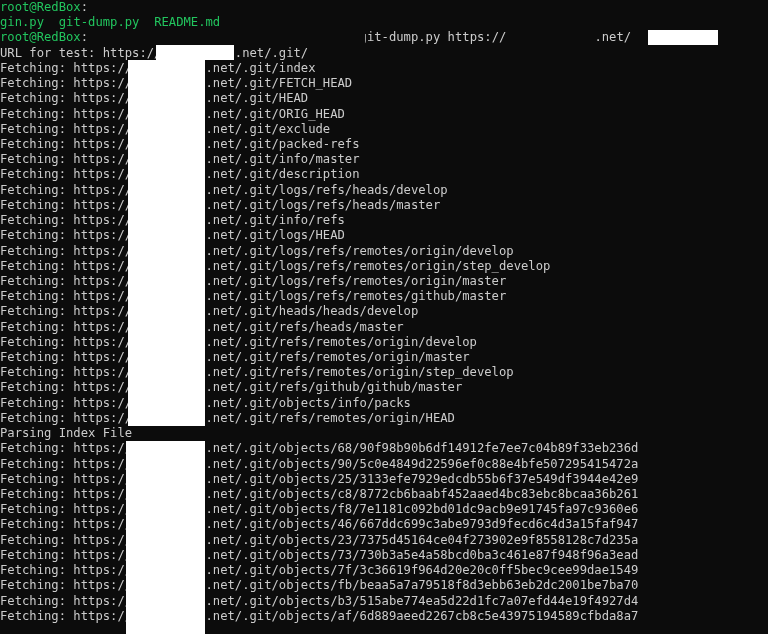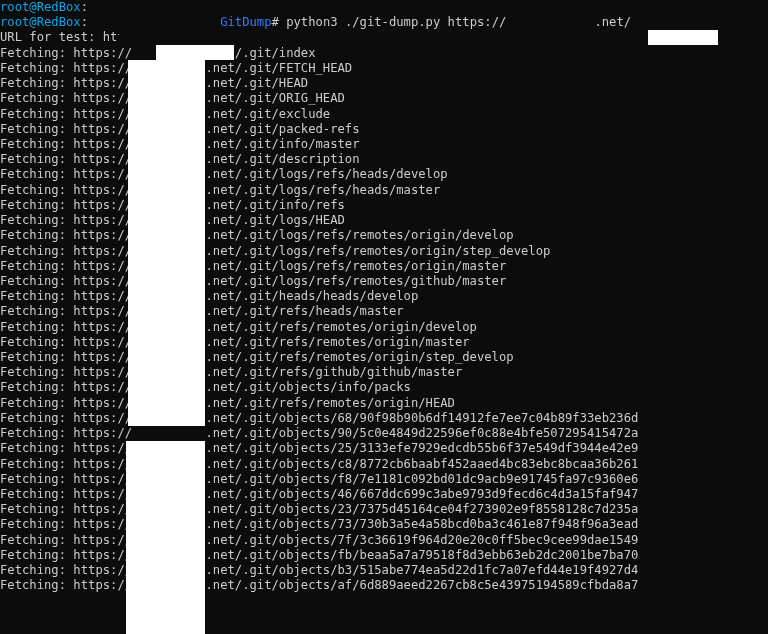--- a/index.html
+++ b/index.html
@@ -25,41 +25,42 @@
     top: 0;
     left: 0;
     width: 768px;
     padding: 0;
   }
   .line {
     height: 15.22px;
     white-space: pre;
     letter-spacing: 0;
   }
-  .fg-green   { color: #0ea5e9; text-align: right; }
+  .fg-green   { color: #22c55e; text-align: right; }
   .fg-blue    { color: #3b78ff; }
   .fg-white   { color: #cccccc; }
 
   
   .redact {
     position: absolute;
     background: #ffffff;
   }
   .redact-dark {
     position: absolute;
     background: #0c0c0c;
   }
   .seg { display: inline; }
 </style>
 </head>
 <body>
 
 <div id="terminal">
   <div class="screen" id="screen">
       <div class="line"><span class="seg fg-green">root@RedBox</span><span class="seg fg-white">:</span><span class="seg fg-white">                  </span><span class="seg fg-blue">GitDump</span><span class="seg fg-white">#</span><span class="seg fg-white"> ls</span></div>
+      <div class="line"><span class="seg fg-green">gin.py</span><span class="seg fg-white">  </span><span class="seg fg-green">git-dump.py</span><span class="seg fg-white">  </span><span class="seg fg-green">README.md</span></div>
       <div class="line"><span class="seg fg-green">root@RedBox</span><span class="seg fg-white">:</span><span class="seg fg-white">                  </span><span class="seg fg-blue">GitDump</span><span class="seg fg-white">#</span><span class="seg fg-white"> python3 ./git-dump.py https://</span><span class="seg fg-white">            </span><span class="seg fg-white">.net/</span></div>
       <div class="line"><span class="seg fg-white">URL for test: https://</span><span class="seg fg-white">          </span><span class="seg fg-white">.net/.git/</span></div>
       <div class="line"><span class="seg fg-white">Fetching: https://</span><span class="seg fg-white">          </span><span class="seg fg-white">.net/.git/index</span></div>
       <div class="line"><span class="seg fg-white">Fetching: https://</span><span class="seg fg-white">          </span><span class="seg fg-white">.net/.git/FETCH_HEAD</span></div>
       <div class="line"><span class="seg fg-white">Fetching: https://</span><span class="seg fg-white">          </span><span class="seg fg-white">.net/.git/HEAD</span></div>
       <div class="line"><span class="seg fg-white">Fetching: https://</span><span class="seg fg-white">          </span><span class="seg fg-white">.net/.git/ORIG_HEAD</span></div>
       <div class="line"><span class="seg fg-white">Fetching: https://</span><span class="seg fg-white">          </span><span class="seg fg-white">.net/.git/exclude</span></div>
       <div class="line"><span class="seg fg-white">Fetching: https://</span><span class="seg fg-white">          </span><span class="seg fg-white">.net/.git/packed-refs</span></div>
       <div class="line"><span class="seg fg-white">Fetching: https://</span><span class="seg fg-white">          </span><span class="seg fg-white">.net/.git/info/master</span></div>
       <div class="line"><span class="seg fg-white">Fetching: https://</span><span class="seg fg-white">          </span><span class="seg fg-white">.net/.git/description</span></div>
@@ -72,20 +73,21 @@
       <div class="line"><span class="seg fg-white">Fetching: https://</span><span class="seg fg-white">          </span><span class="seg fg-white">.net/.git/logs/refs/remotes/origin/master</span></div>
       <div class="line"><span class="seg fg-white">Fetching: https://</span><span class="seg fg-white">          </span><span class="seg fg-white">.net/.git/logs/refs/remotes/github/master</span></div>
       <div class="line"><span class="seg fg-white">Fetching: https://</span><span class="seg fg-white">          </span><span class="seg fg-white">.net/.git/heads/heads/develop</span></div>
       <div class="line"><span class="seg fg-white">Fetching: https://</span><span class="seg fg-white">          </span><span class="seg fg-white">.net/.git/refs/heads/master</span></div>
       <div class="line"><span class="seg fg-white">Fetching: https://</span><span class="seg fg-white">          </span><span class="seg fg-white">.net/.git/refs/remotes/origin/develop</span></div>
       <div class="line"><span class="seg fg-white">Fetching: https://</span><span class="seg fg-white">          </span><span class="seg fg-white">.net/.git/refs/remotes/origin/master</span></div>
       <div class="line"><span class="seg fg-white">Fetching: https://</span><span class="seg fg-white">          </span><span class="seg fg-white">.net/.git/refs/remotes/origin/step_develop</span></div>
       <div class="line"><span class="seg fg-white">Fetching: https://</span><span class="seg fg-white">          </span><span class="seg fg-white">.net/.git/refs/github/github/master</span></div>
       <div class="line"><span class="seg fg-white">Fetching: https://</span><span class="seg fg-white">          </span><span class="seg fg-white">.net/.git/objects/info/packs</span></div>
       <div class="line"><span class="seg fg-white">Fetching: https://</span><span class="seg fg-white">          </span><span class="seg fg-white">.net/.git/refs/remotes/origin/HEAD</span></div>
+      <div class="line"><span class="seg fg-white">Parsing Index File</span></div>
       <div class="line"><span class="seg fg-white">Fetching: https://</span><span class="seg fg-white">          </span><span class="seg fg-white">.net/.git/objects/68/90f98b90b6df14912fe7ee7c04b89f33eb236d</span></div>
       <div class="line"><span class="seg fg-white">Fetching: https://</span><span class="seg fg-white">          </span><span class="seg fg-white">.net/.git/objects/90/5c0e4849d22596ef0c88e4bfe507295415472a</span></div>
       <div class="line"><span class="seg fg-white">Fetching: https://</span><span class="seg fg-white">          </span><span class="seg fg-white">.net/.git/objects/25/3133efe7929edcdb55b6f37e549df3944e42e9</span></div>
       <div class="line"><span class="seg fg-white">Fetching: https://</span><span class="seg fg-white">          </span><span class="seg fg-white">.net/.git/objects/c8/8772cb6baabf452aaed4bc83ebc8bcaa36b261</span></div>
       <div class="line"><span class="seg fg-white">Fetching: https://</span><span class="seg fg-white">          </span><span class="seg fg-white">.net/.git/objects/f8/7e1181c092bd01dc9acb9e91745fa97c9360e6</span></div>
       <div class="line"><span class="seg fg-white">Fetching: https://</span><span class="seg fg-white">          </span><span class="seg fg-white">.net/.git/objects/46/667ddc699c3abe9793d9fecd6c4d3a15faf947</span></div>
       <div class="line"><span class="seg fg-white">Fetching: https://</span><span class="seg fg-white">          </span><span class="seg fg-white">.net/.git/objects/23/7375d45164ce04f273902e9f8558128c7d235a</span></div>
       <div class="line"><span class="seg fg-white">Fetching: https://</span><span class="seg fg-white">          </span><span class="seg fg-white">.net/.git/objects/73/730b3a5e4a58bcd0ba3c461e87f948f96a3ead</span></div>
       <div class="line"><span class="seg fg-white">Fetching: https://</span><span class="seg fg-white">          </span><span class="seg fg-white">.net/.git/objects/7f/3c36619f964d20e20c0ff5bec9cee99dae1549</span></div>
       <div class="line"><span class="seg fg-white">Fetching: https://</span><span class="seg fg-white">          </span><span class="seg fg-white">.net/.git/objects/fb/beaa5a7a79518f8d3ebb63eb2dc2001be7ba70</span></div>

